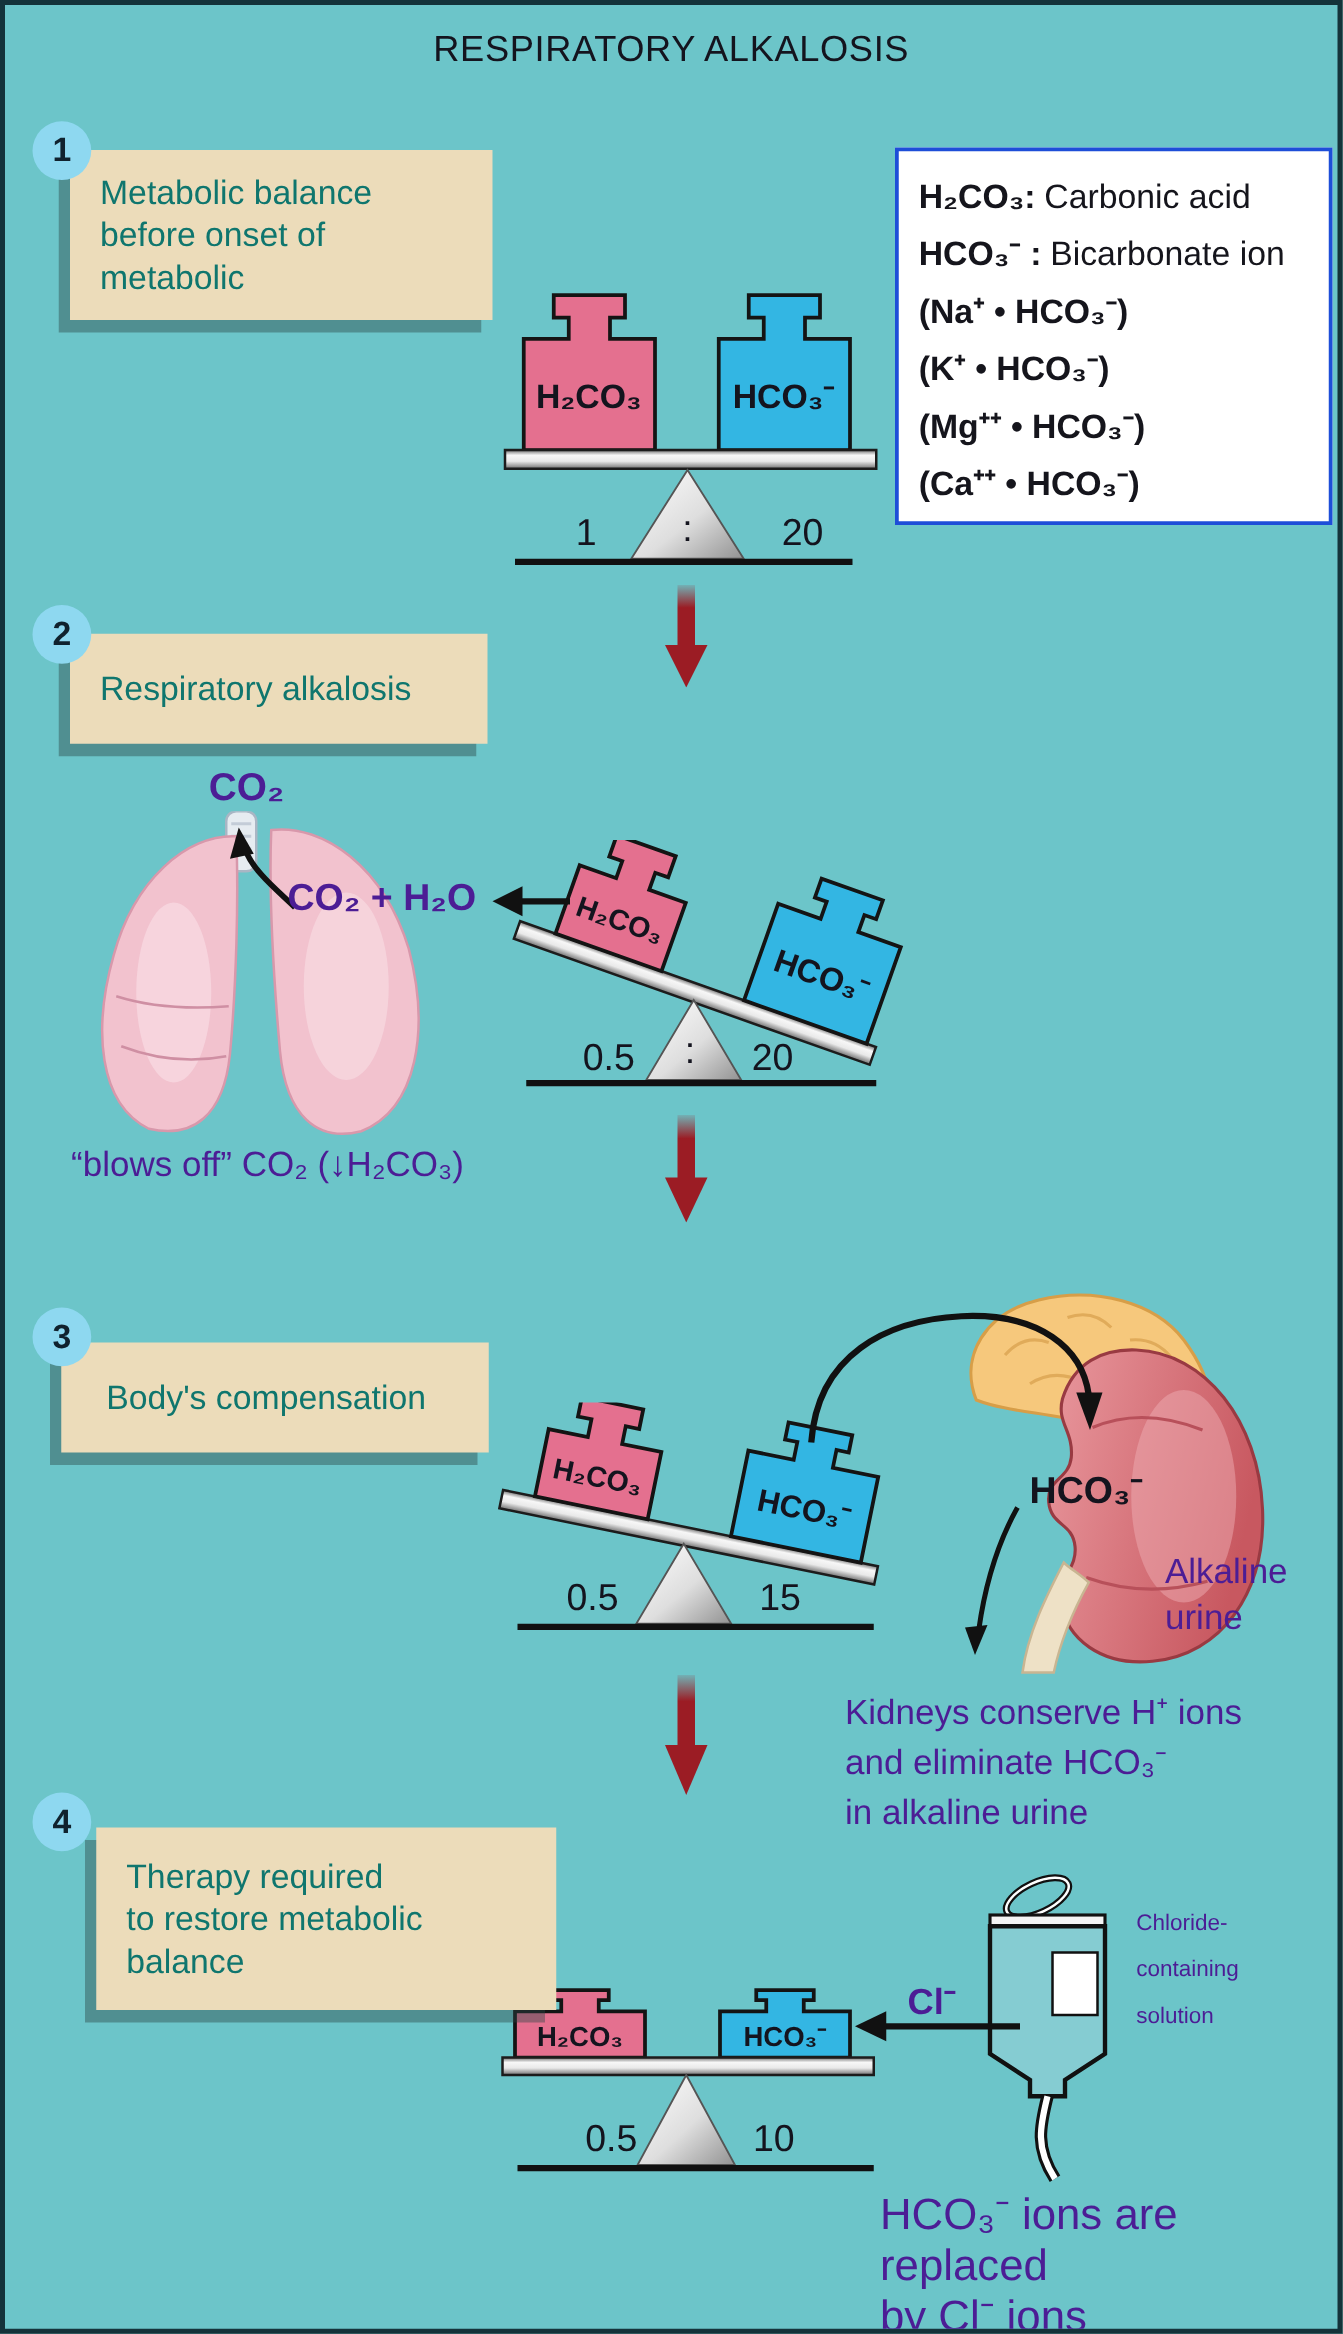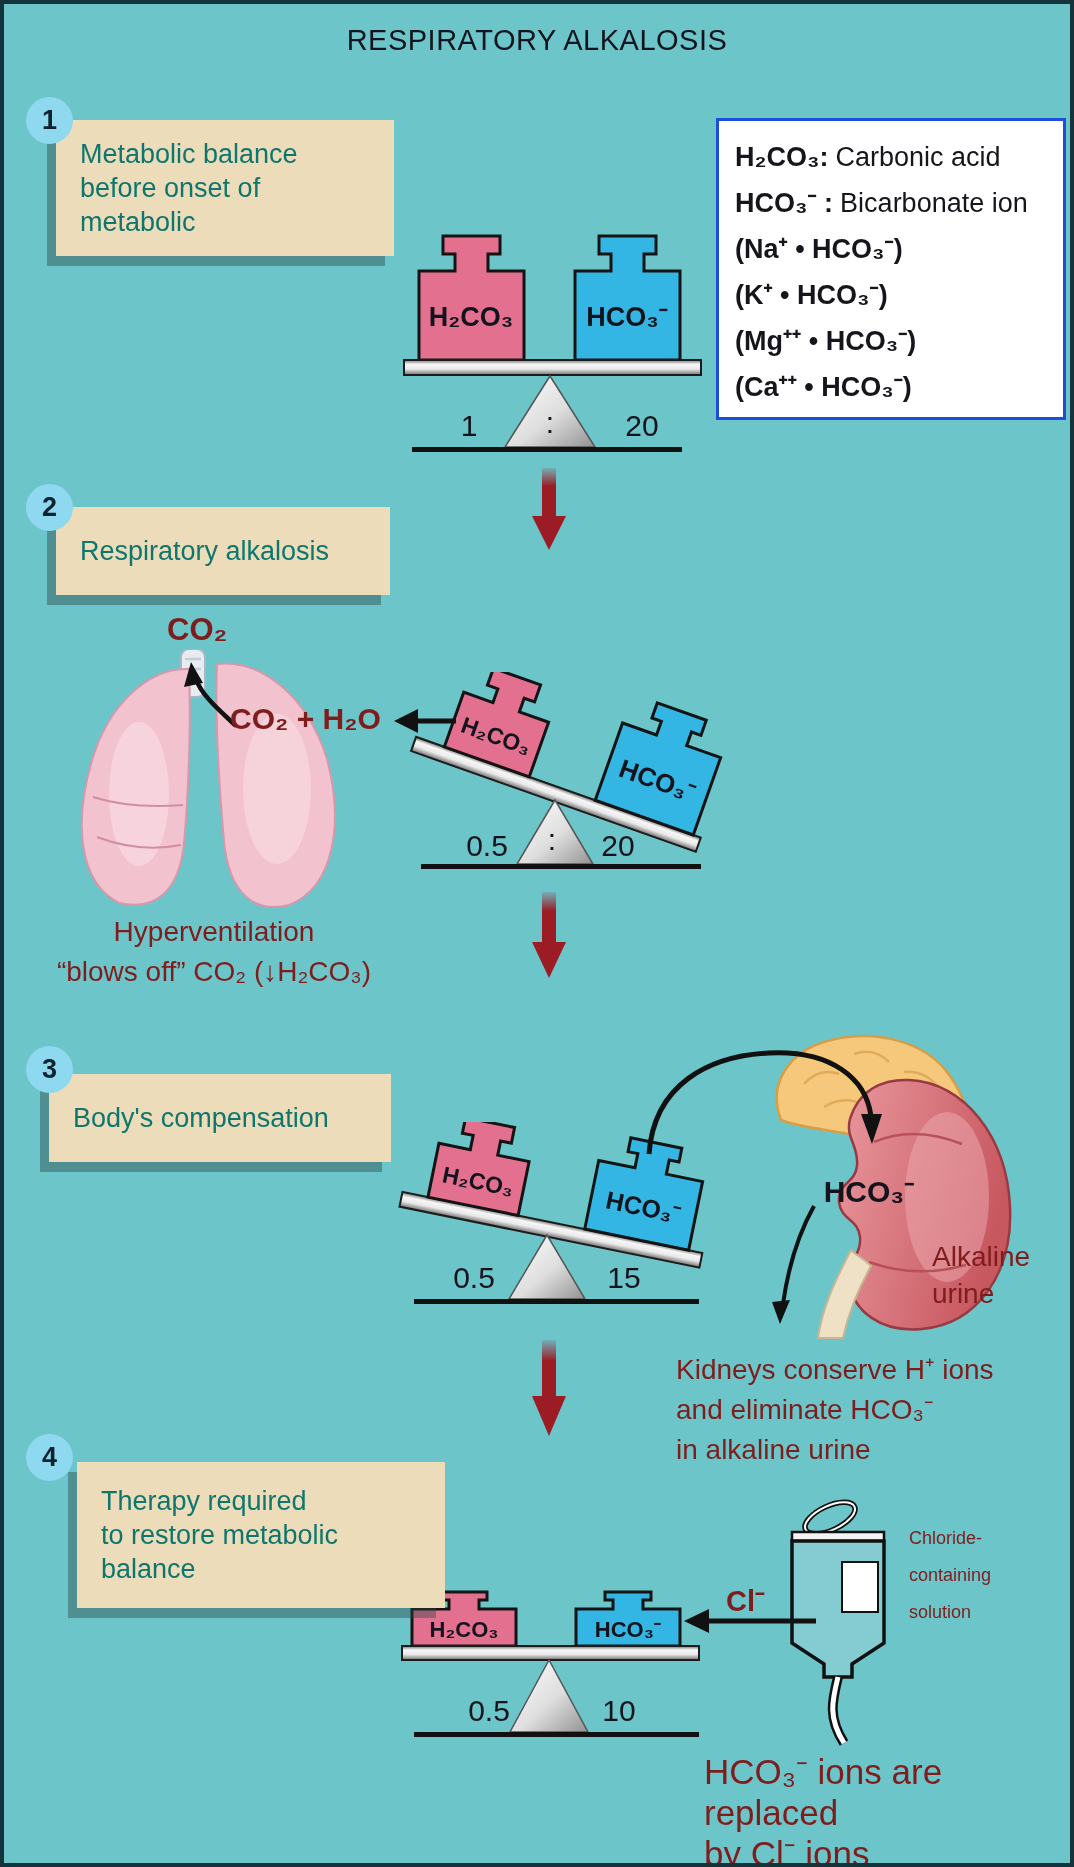--- a/index.html
+++ b/index.html
@@ -18,21 +18,21 @@
   .stepbox{
     background:#ecdcba;box-shadow:-9px 10px 0 rgba(42,70,70,.42);
     box-sizing:border-box;font-size:27px;line-height:34px;color:#0f766e;z-index:4;
   }
   .legend{
     background:#ffffff;border:3px solid #1d4ed8;box-sizing:border-box;
     padding:13px 16px;z-index:4;
   }
   .legend .row{font-size:27px;line-height:46px;white-space:nowrap;color:#15151c;}
   .legend .f{font-weight:bold;margin-right:7px;}
-  .cap{color:#7f1d1d;}
+  .cap{color:#4c1d95;}
   .b{font-weight:bold;}
   .ctr{text-align:center;}
   svg text{font-family:"Liberation Sans",sans-serif;font-weight:bold;fill:#14141e;}
   svg text.ratio{font-weight:400;font-size:30px;}
   .overlay{left:0;top:0;pointer-events:none;z-index:8;}
 </style>
 </head>
 <body>
 
 <div class="canvas">
@@ -132,33 +132,32 @@
       <text x="248" y="84" font-size="26" text-anchor="middle">HCO₃⁻</text>
     </g>
     <polygon points="156,128 118,192 194,192" fill="url(#gradTri)" stroke="#555" stroke-width="1.5"></polygon>
     <text class="ratio" x="88" y="184" text-anchor="middle">0.5</text>
     <text class="ratio" x="153" y="178" text-anchor="middle" font-size="24">:</text>
     <text class="ratio" x="219" y="184" text-anchor="middle">20</text>
     <rect x="22" y="192" width="280" height="5" fill="#111"></rect>
   </svg>
 
   <div class="abs ctr cap" style="left:25px;top:908px;width:370px;font-size:28px;line-height:40px;">
-    <div>Hyperventilation</div>
     <div>“blows off” CO₂ (↓H₂CO₃)</div>
   </div>
 
   <svg class="abs" style="left:527px;top:888px;" width="36" height="86">
     <rect x="11" y="0" width="14" height="54" fill="url(#redg)"></rect>
     <polygon points="1,50 35,50 18,86" fill="#9b1c24"></polygon>
   </svg>
 
   <div class="abs badge" style="left:22px;top:1042px;">
     <span>3</span>
   </div>
-  <div class="abs stepbox" style="left:45px;top:1070px;width:342px;padding:27px 0 27px 24px;">
+  <div class="abs stepbox" style="left:45px;top:1070px;width:342px;padding:27px 0 27px 36px;">
     <div>Body's compensation</div>
   </div>
 
   <svg class="abs" style="left:715px;top:1018px;" width="355" height="320">
     <path d="M62,98 C48,62 70,28 112,18 C158,7 205,20 228,50 C240,66 248,84 250,100 C225,118 185,127 152,117 C122,108 88,108 62,98 Z" fill="#f6c87c" stroke="#d79e48" stroke-width="2.5"></path>
     <path d="M85,62 Q100,45 120,52 M135,32 Q155,25 170,40 M185,50 Q205,48 218,64 M105,85 Q125,72 148,84" stroke="#e0ab5a" stroke-width="2.5" fill="none"></path>
     <path d="M190,58 C245,60 288,115 291,185 C294,252 258,302 203,307 C162,311 134,289 130,260 C127,240 143,233 141,215 C139,196 122,199 120,180 C118,161 136,162 138,144 C140,123 126,116 131,97 C140,68 163,57 190,58 Z" fill="url(#kidg)" stroke="#993a42" stroke-width="2.5"></path>
     <ellipse cx="228" cy="175" rx="42" ry="85" fill="#eeacb1" opacity="0.5"></ellipse>
     <path d="M155,120 Q195,103 243,122 M150,240 Q197,257 247,243" stroke="#b8505a" stroke-width="2.5" fill="none"></path>
     <path d="M132,228 C118,255 103,285 99,316 L124,316 C130,288 142,262 152,244 C146,238 137,233 132,228 Z" fill="#eee1c6" stroke="#c8b592" stroke-width="2"></path>

